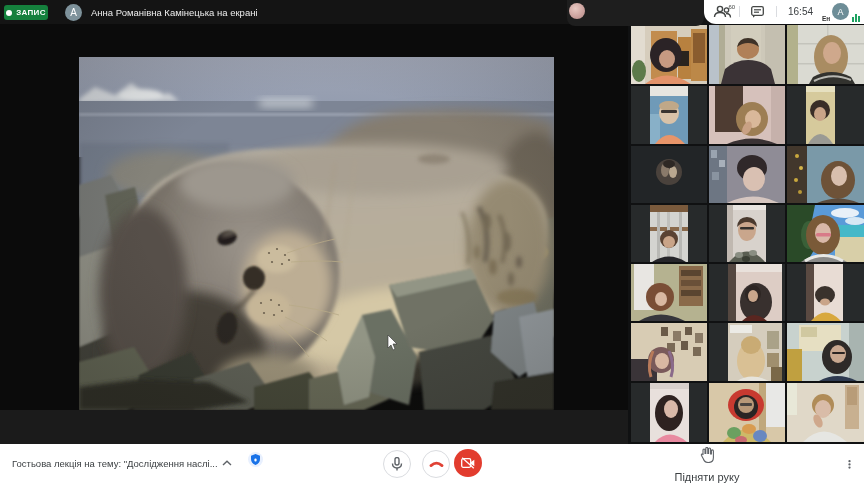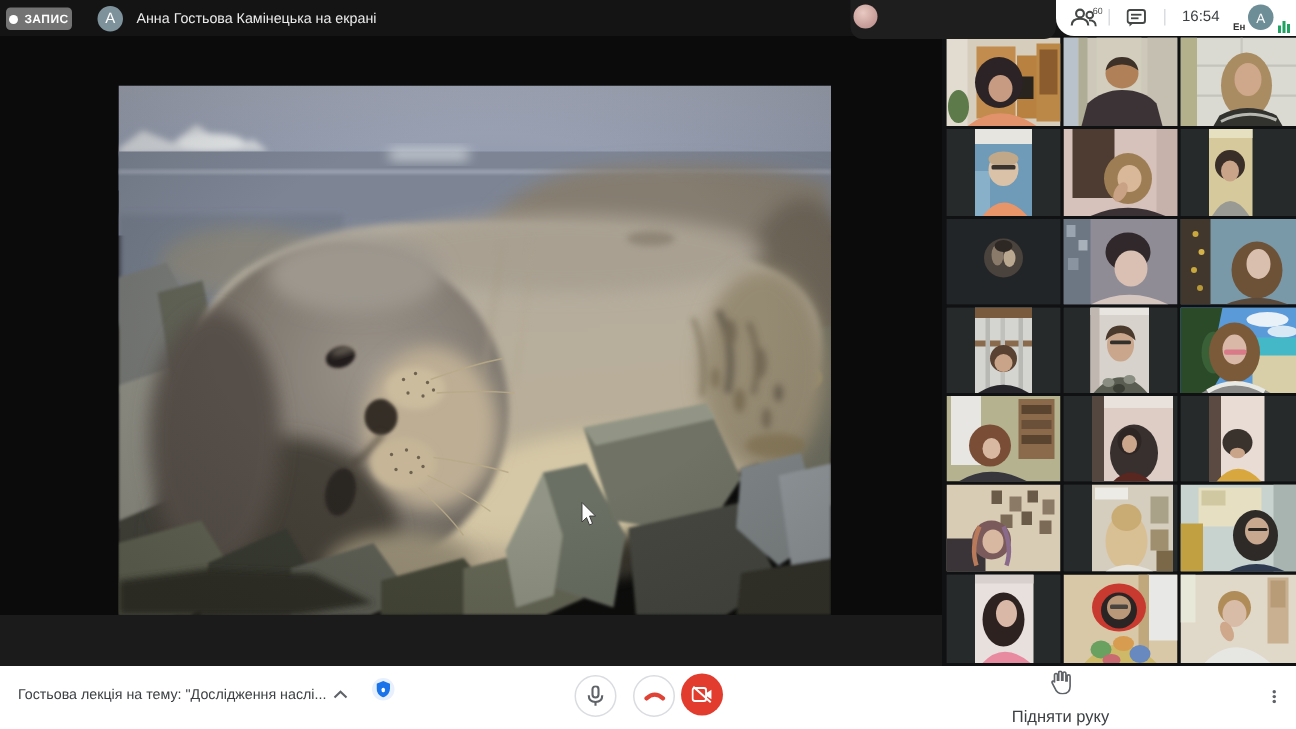--- a/index.html
+++ b/index.html
@@ -1,18 +1,18 @@
 <!DOCTYPE html>
 <html><head>
 <meta charset="utf-8">
 <style>
 html,body{margin:0;padding:0;}
 body{width:864px;height:486px;background:#0c0d0e;font-family:"Liberation Sans",sans-serif;overflow:hidden;position:relative;}
 #topbar{position:absolute;left:0;top:0;width:864px;height:24px;background:#141414;}
-.badge{position:absolute;left:4px;top:5px;width:44px;height:15px;background:#737373;border-radius:3px;display:flex;align-items:center;justify-content:center;}
+.badge{position:absolute;left:4px;top:5px;width:44px;height:15px;background:#15803d;border-radius:3px;display:flex;align-items:center;justify-content:center;}
 .badge .dot{width:6px;height:6px;background:#fff;border-radius:50%;margin-right:4px;}
 .badge .t{color:#fff;font-size:8px;font-weight:bold;letter-spacing:.3px;}
 .av1{position:absolute;left:65px;top:4px;width:17px;height:17px;border-radius:50%;background:#7e929b;color:#fff;font-size:10px;display:flex;align-items:center;justify-content:center;}
 .topname{position:absolute;left:91px;top:7px;color:#ececec;font-size:9.5px;}
 .pillav{position:absolute;left:569px;top:3px;width:16px;height:16px;border-radius:50%;background:radial-gradient(circle at 40% 35%,#e8c9c2,#caa09c 60%,#b08a86);}
 .pilltxt{position:absolute;left:590px;top:3px;color:#e9e9e9;font-size:7.5px;line-height:9.5px;font-weight:bold;}
 #whitepanel{position:absolute;left:704px;top:0;width:172px;height:24px;background:#fff;border-bottom-left-radius:12px;}
 #whitepanel .div1{position:absolute;left:35px;top:6px;width:1px;height:11px;background:#dadce0;}
 #whitepanel .div2{position:absolute;left:72px;top:6px;width:1px;height:11px;background:#dadce0;}
 .wtime{position:absolute;left:84px;top:6px;color:#3c4043;font-size:10px;}
@@ -411,21 +411,21 @@
 <polygon points="309,278 309,291 312,288 314,293 316,292 314,287 318,287" fill="#fff" stroke="#333" stroke-width="0.6"></polygon>
 </svg>
 <div style="position:absolute;left:0;top:0;width:475px;height:353px;background:radial-gradient(ellipse 70% 65% at 52% 45%, rgba(0,0,0,0) 55%, rgba(22,20,14,0.16) 100%);"></div>
 </div>
 <div id="topbar">
   <div class="badge">
       <div class="dot"></div>
       <div class="t">ЗАПИС</div>
     </div>
   <div class="av1">А</div>
-  <div class="topname">Анна Гостьова Камінецька на екрані</div>
+  <div class="topname">Анна Романівна Камінецька на екрані</div>
   <div style="position:absolute;left:567px;top:0;width:137px;height:26px;background:#1e1e1e;border-radius:0 0 8px 8px;"></div>
   <div class="pillav"></div>
 </div>
 <div id="whitepanel">
  <svg style="position:absolute;left:9px;top:4px" width="22" height="15" viewBox="0 0 22 15">
   <circle cx="7" cy="5" r="2.6" fill="none" stroke="#444746" stroke-width="1.4"></circle>
   <path d="M1.5,13 q0,-4.5 5.5,-4.5 q5.5,0 5.5,4.5" fill="none" stroke="#444746" stroke-width="1.4"></path>
   <circle cx="13.5" cy="6" r="2.2" fill="none" stroke="#444746" stroke-width="1.3"></circle>
   <path d="M13,9.5 q4.5,0 4.5,4" fill="none" stroke="#444746" stroke-width="1.3"></path>
   <text x="15.5" y="5" font-size="6" fill="#444746" font-family="Liberation Sans">60</text>

